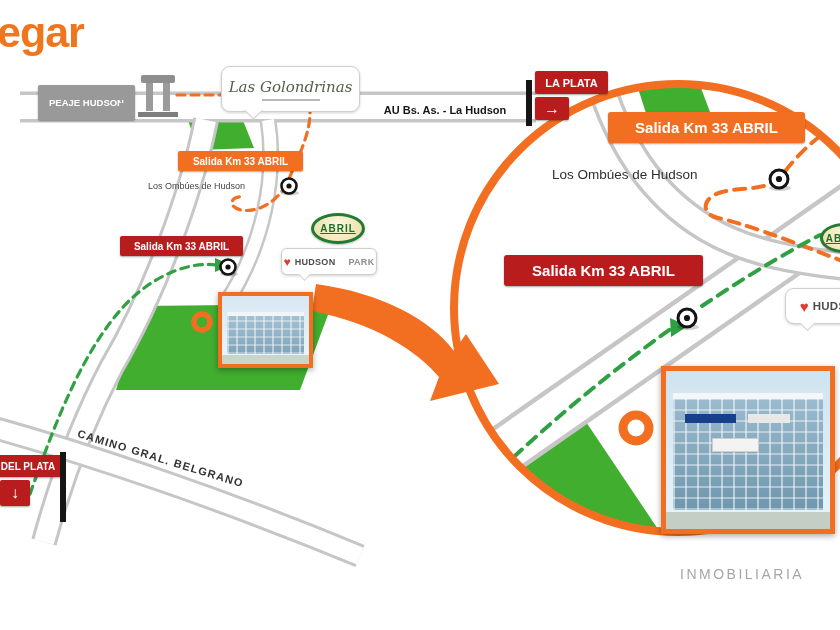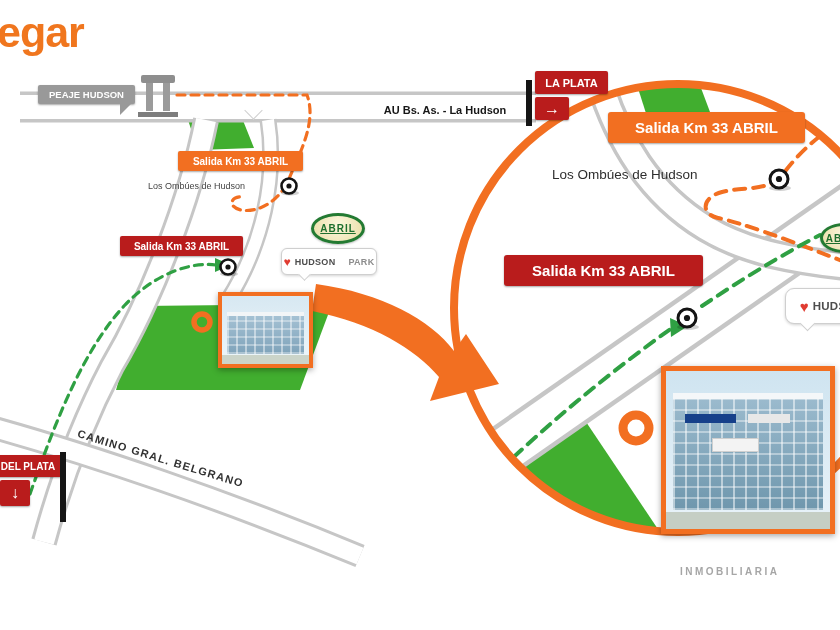--- a/index.html
+++ b/index.html
@@ -105,29 +105,33 @@
       </g>
     </g>
 
     <circle cx="678" cy="308" r="224" fill="none" stroke="#F26F21" stroke-width="8"></circle>
 
     <path d="M316,284 C382,293 431,320 454,351 L466,334 L499,384 L430,401 L439,377 C415,349 373,323 312,311 Z" fill="#F26F21"></path>
   </svg>
 
   <div class="abs" style="left:-3px;top:8px;font-size:43px;font-weight:800;color:#F0761E;letter-spacing:-1px;">egar</div>
 
-  <div class="abs sign sign-gray" style="left:38px;top:85px;width:97px;height:19px;font-size:9.5px;">PEAJE HUDSON</div>
+  <div class="abs sign sign-gray" style="left:38px;top:85px;width:97px;height:35px;font-size:9.5px;">PEAJE HUDSON</div>
   <div class="abs" style="left:120px;top:103px;width:0;height:0;border-top:12px solid #999;border-right:12px solid transparent;"></div>
   <div class="abs" style="left:141px;top:75px;width:34px;height:42px;">
     <div class="abs" style="left:0;right:0;top:0;height:8px;background:#8e8e8e;border-radius:2px;"></div>
     <div class="abs" style="left:5px;top:8px;width:7px;height:28px;background:#9b9b9b;"></div>
     <div class="abs" style="right:5px;top:8px;width:7px;height:28px;background:#9b9b9b;"></div>
     <div class="abs" style="left:-3px;right:-3px;bottom:0;height:5px;background:#7d7d7d;"></div>
   </div>
 
+  <div class="abs bubble" style="left:221px;top:66px;width:137px;height:44px;flex-direction:column;gap:3px;">
+    <span class="script" style="font-size:15px;">Las Golondrinas</span>
+    <span style="width:58px;height:2px;background:#b9b9b9;"></span>
+  </div>
   <div class="tail" style="left:247px;top:104px;width:12px;height:12px;"></div>
 
   <div class="abs small-label" style="left:366px;top:104px;width:158px;text-align:center;font-size:11px;font-weight:bold;color:#161616;">AU Bs. As. - La Hudson</div>
 
   <div class="abs post" style="left:526px;top:80px;width:6px;height:46px;"></div>
   <div class="abs sign sign-green" style="left:535px;top:71px;width:73px;height:23px;font-size:11px;">LA PLATA</div>
   <div class="abs sign sign-green" style="left:535px;top:97px;width:34px;height:23px;font-size:16px;">
     <span>→</span>
   </div>
 
@@ -178,15 +182,15 @@
     <div class="abs" style="left:4%;right:4%;top:14%;bottom:12%;background:linear-gradient(180deg,#9dbccf,#6f97ad);">
       <div class="abs" style="inset:0;background:repeating-linear-gradient(90deg,rgba(255,255,255,.5) 0 2px,transparent 2px 12px),repeating-linear-gradient(0deg,rgba(255,255,255,.4) 0 2px,transparent 2px 11px);"></div>
       <div class="abs" style="left:0;right:0;top:0;height:6px;background:#f4f7f9;"></div>
       <div class="abs" style="left:8%;top:18%;width:34%;height:9px;background:#16408a;"></div>
       <div class="abs" style="left:50%;top:18%;width:28%;height:9px;background:#e8e8e8;"></div>
       <div class="abs" style="left:26%;top:38%;width:30%;height:12px;background:#f3f3f3;border:1px solid #cfcfcf;"></div>
     </div>
     <div class="abs" style="left:0;right:0;bottom:0;height:11%;background:#c5cec4;"></div>
   </div>
 
-  <div class="abs" style="left:680px;top:566px;font-size:10px;letter-spacing:2.5px;color:#a6a6a6;font-weight:bold;">INMOBILIARIA</div>
+  <div class="abs" style="left:680px;top:566px;font-size:14px;letter-spacing:2.5px;color:#a6a6a6;font-weight:normal;">INMOBILIARIA</div>
 
 </div>
 
 </body></html>

